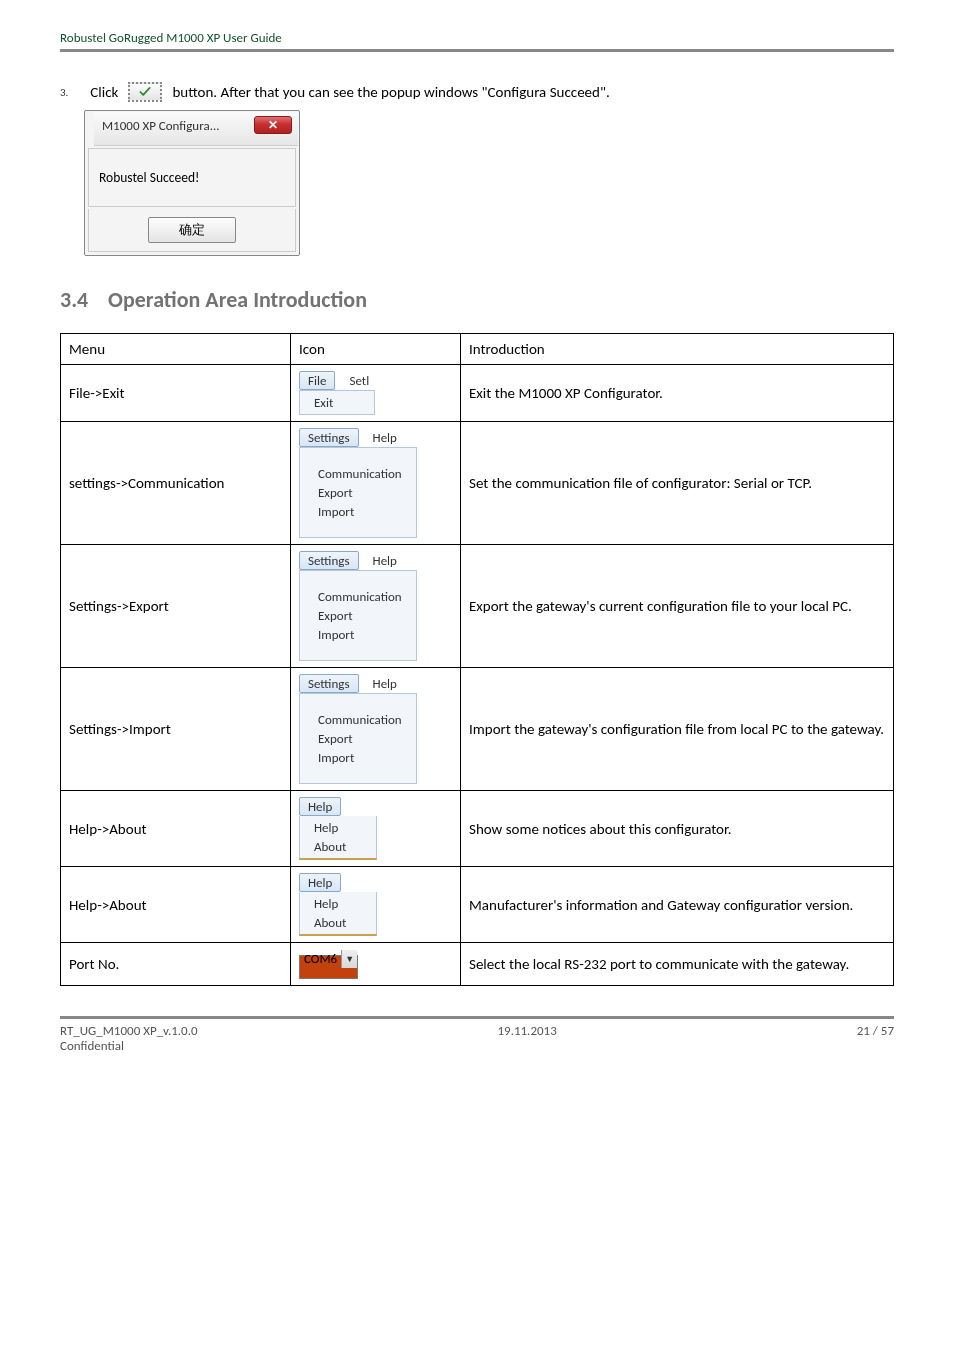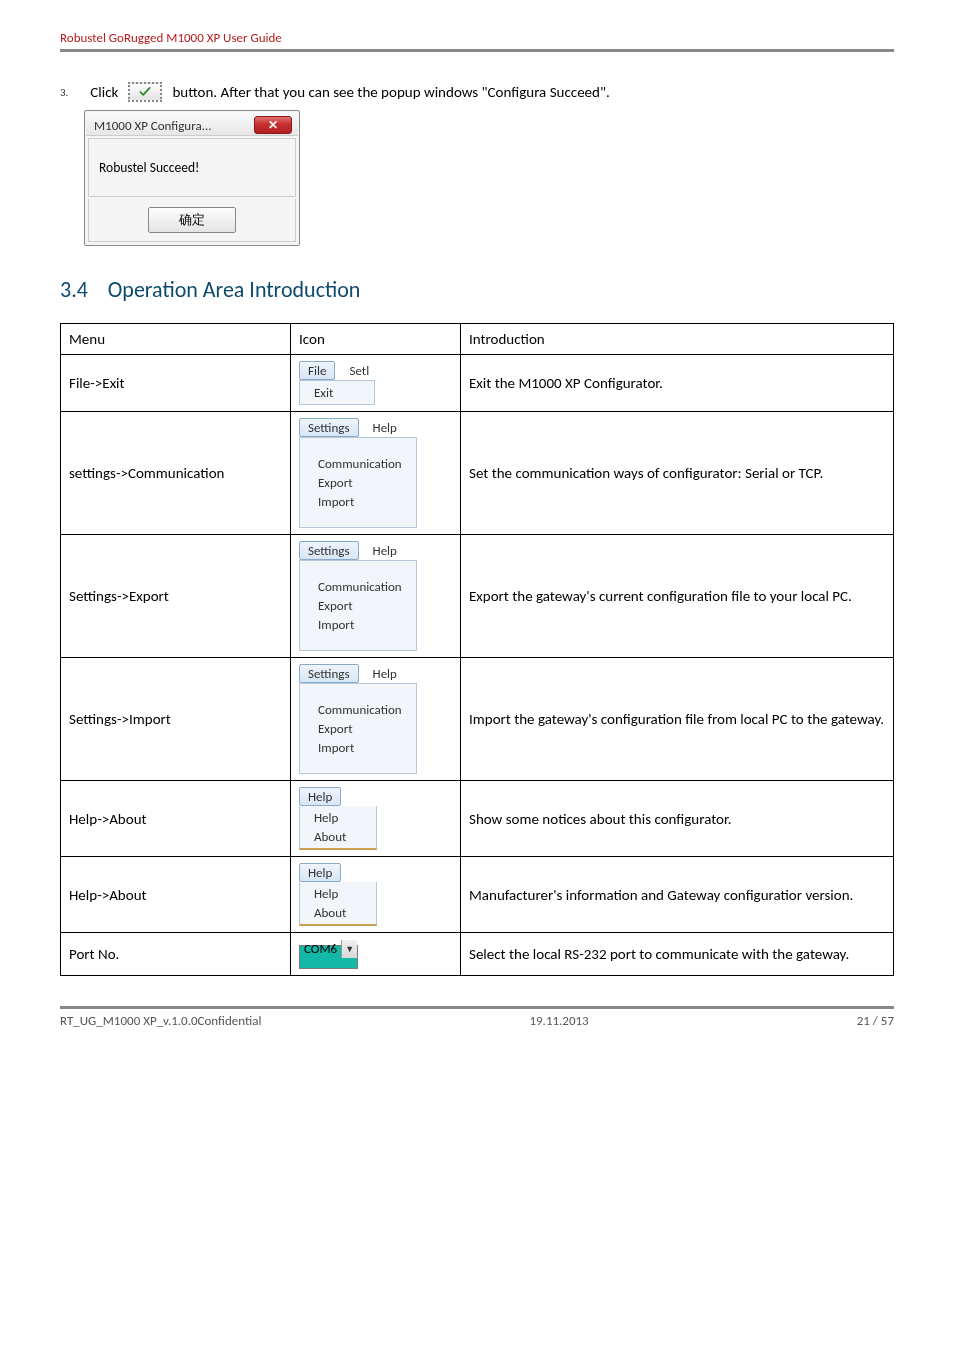--- a/index.html
+++ b/index.html
@@ -9,21 +9,21 @@
     margin: 0 auto;
     background: #fff;
     color: #000;
     font-size: 15px;
   }
   .page {
     padding: 30px 60px 20px 60px;
   }
   .header-bar {
     font-size: 13px;
-    color: #b91c1c;
+    color: #14532d;
     padding-bottom: 4px;
     border-bottom: 3px solid #888;
     margin-bottom: 30px;
   }
   .step-row {
     display: flex;
     align-items: center;
     gap: 4px;
     padding-left: 0px;
     margin-bottom: 8px;
@@ -50,25 +50,26 @@
     background: #f4f4f4;
     padding: 1px;
     margin-left: 24px;
     margin-bottom: 30px;
     border-radius: 2px;
   }
   .dialog-title {
     display: flex;
     justify-content: space-between;
     align-items: center;
-    padding: 4px 6px 1px 8px;
+    padding: 4px 6px 11px 8px;
     font-size: 13px;
     color: #333;
     background: linear-gradient(#fafafa, #e6e6e6);
     border-bottom: 1px solid #ccc;
+    margin-left: 8px;
   }
   .dialog-close {
     width: 38px;
     height: 18px;
     background: linear-gradient(#e07070, #c83030 45%, #b02020);
     border: 1px solid #8a1a1a;
     border-radius: 3px;
     display: flex;
     align-items: center;
     justify-content: center;
@@ -94,23 +95,23 @@
   .dialog-ok {
     display: inline-block;
     min-width: 88px;
     padding: 3px 16px;
     font-size: 13px;
     border: 1px solid #888;
     background: linear-gradient(#fdfdfd, #e4e4e4);
     border-radius: 2px;
   }
   .section-heading {
-    color: #0c4a6e;
+    color: #737373;
     font-size: 22px;
-    font-weight: normal;
+    font-weight: bold;
     margin: 26px 0 20px 0;
   }
   table.main {
     width: 100%;
     border-collapse: collapse;
     font-size: 15px;
   }
   table.main th, table.main td {
     border: 1px solid #000;
     padding: 6px 8px;
@@ -167,21 +168,21 @@
     padding: 2px 0;
     min-width: 78px;
     border-top: none;
     border-bottom: 2px solid #c8a050;
   }
   .help-box .item { padding: 2px 14px; font-size: 13px; }
   .combo {
     display: inline-flex;
     align-items: center;
     border: 1px solid #7a7a7a;
-    background: #14b8a6;
+    background: #c2410c;
     font-size: 13px;
     padding: 0 0 16px 4px;
     height: 24px;
   }
   .combo .arrow {
     width: 16px;
     height: 18px;
     margin-left: 4px;
     background: linear-gradient(#f0f0f0, #d8d8d8);
     border-left: 1px solid #999;
@@ -190,21 +191,21 @@
   }
   .footer-rule {
     border-top: 3px solid #888;
     margin-top: 30px;
     padding-top: 4px;
     display: flex;
     justify-content: space-between;
     font-size: 13px;
     color: #555;
   }
-  .footer-left { display: flex; }
+  .footer-left { display: flex; flex-direction: column; }
 </style>
 </head>
 <body>
 
 <div class="page">
 
   <div class="header-bar">
     <span>Robustel GoRugged M1000 XP User Guide</span>
   </div>
 
@@ -269,21 +270,21 @@
             <span class="menu-btn">Settings</span>
             <span class="menu-plain">Help</span>
           </div>
           <div class="menu-drop">
             <div class="item">Communication</div>
             <div class="item">Export</div>
             <div class="item">Import</div>
           </div>
         </div>
       </td>
-      <td class="desc">Set the communication ways of configurator: Serial or TCP.</td>
+      <td class="desc">Set the communication file of configurator: Serial or TCP.</td>
     </tr>
 
     <tr>
       <td>Settings-&gt;Export</td>
       <td class="icon-cell">
         <div class="menu-mock">
           <div class="menu-top">
             <span class="menu-btn">Settings</span>
             <span class="menu-plain">Help</span>
           </div>

